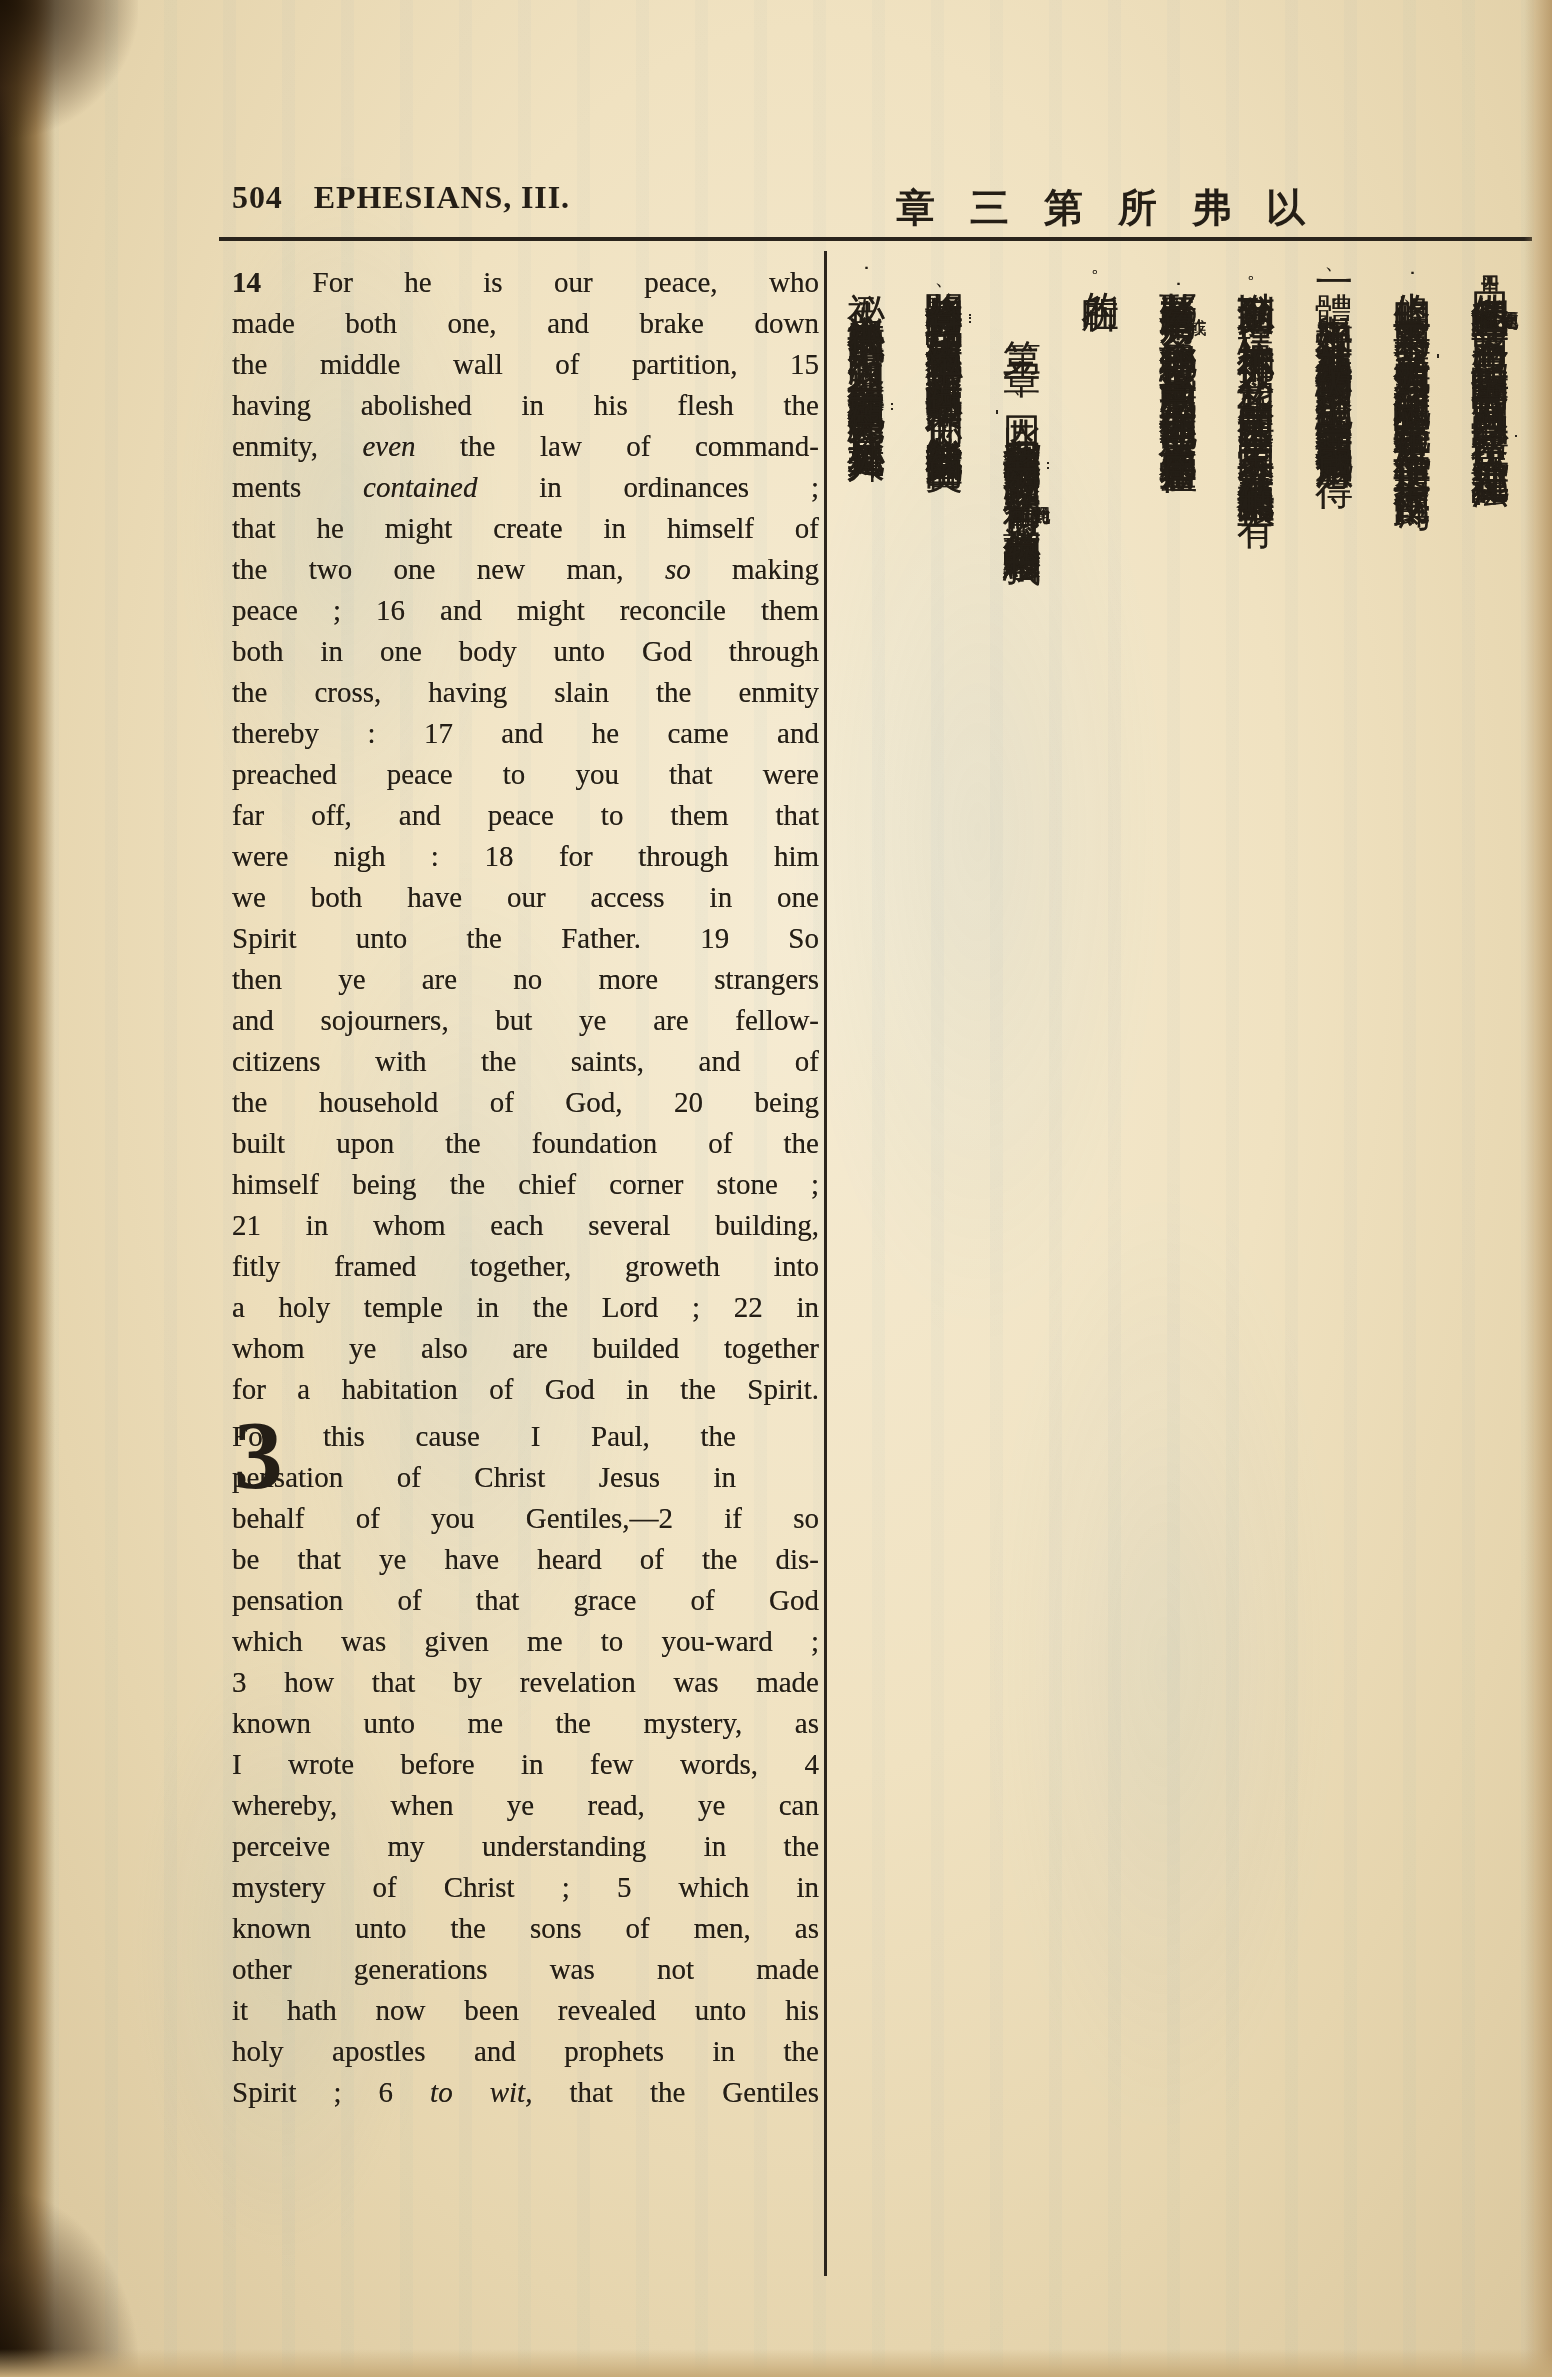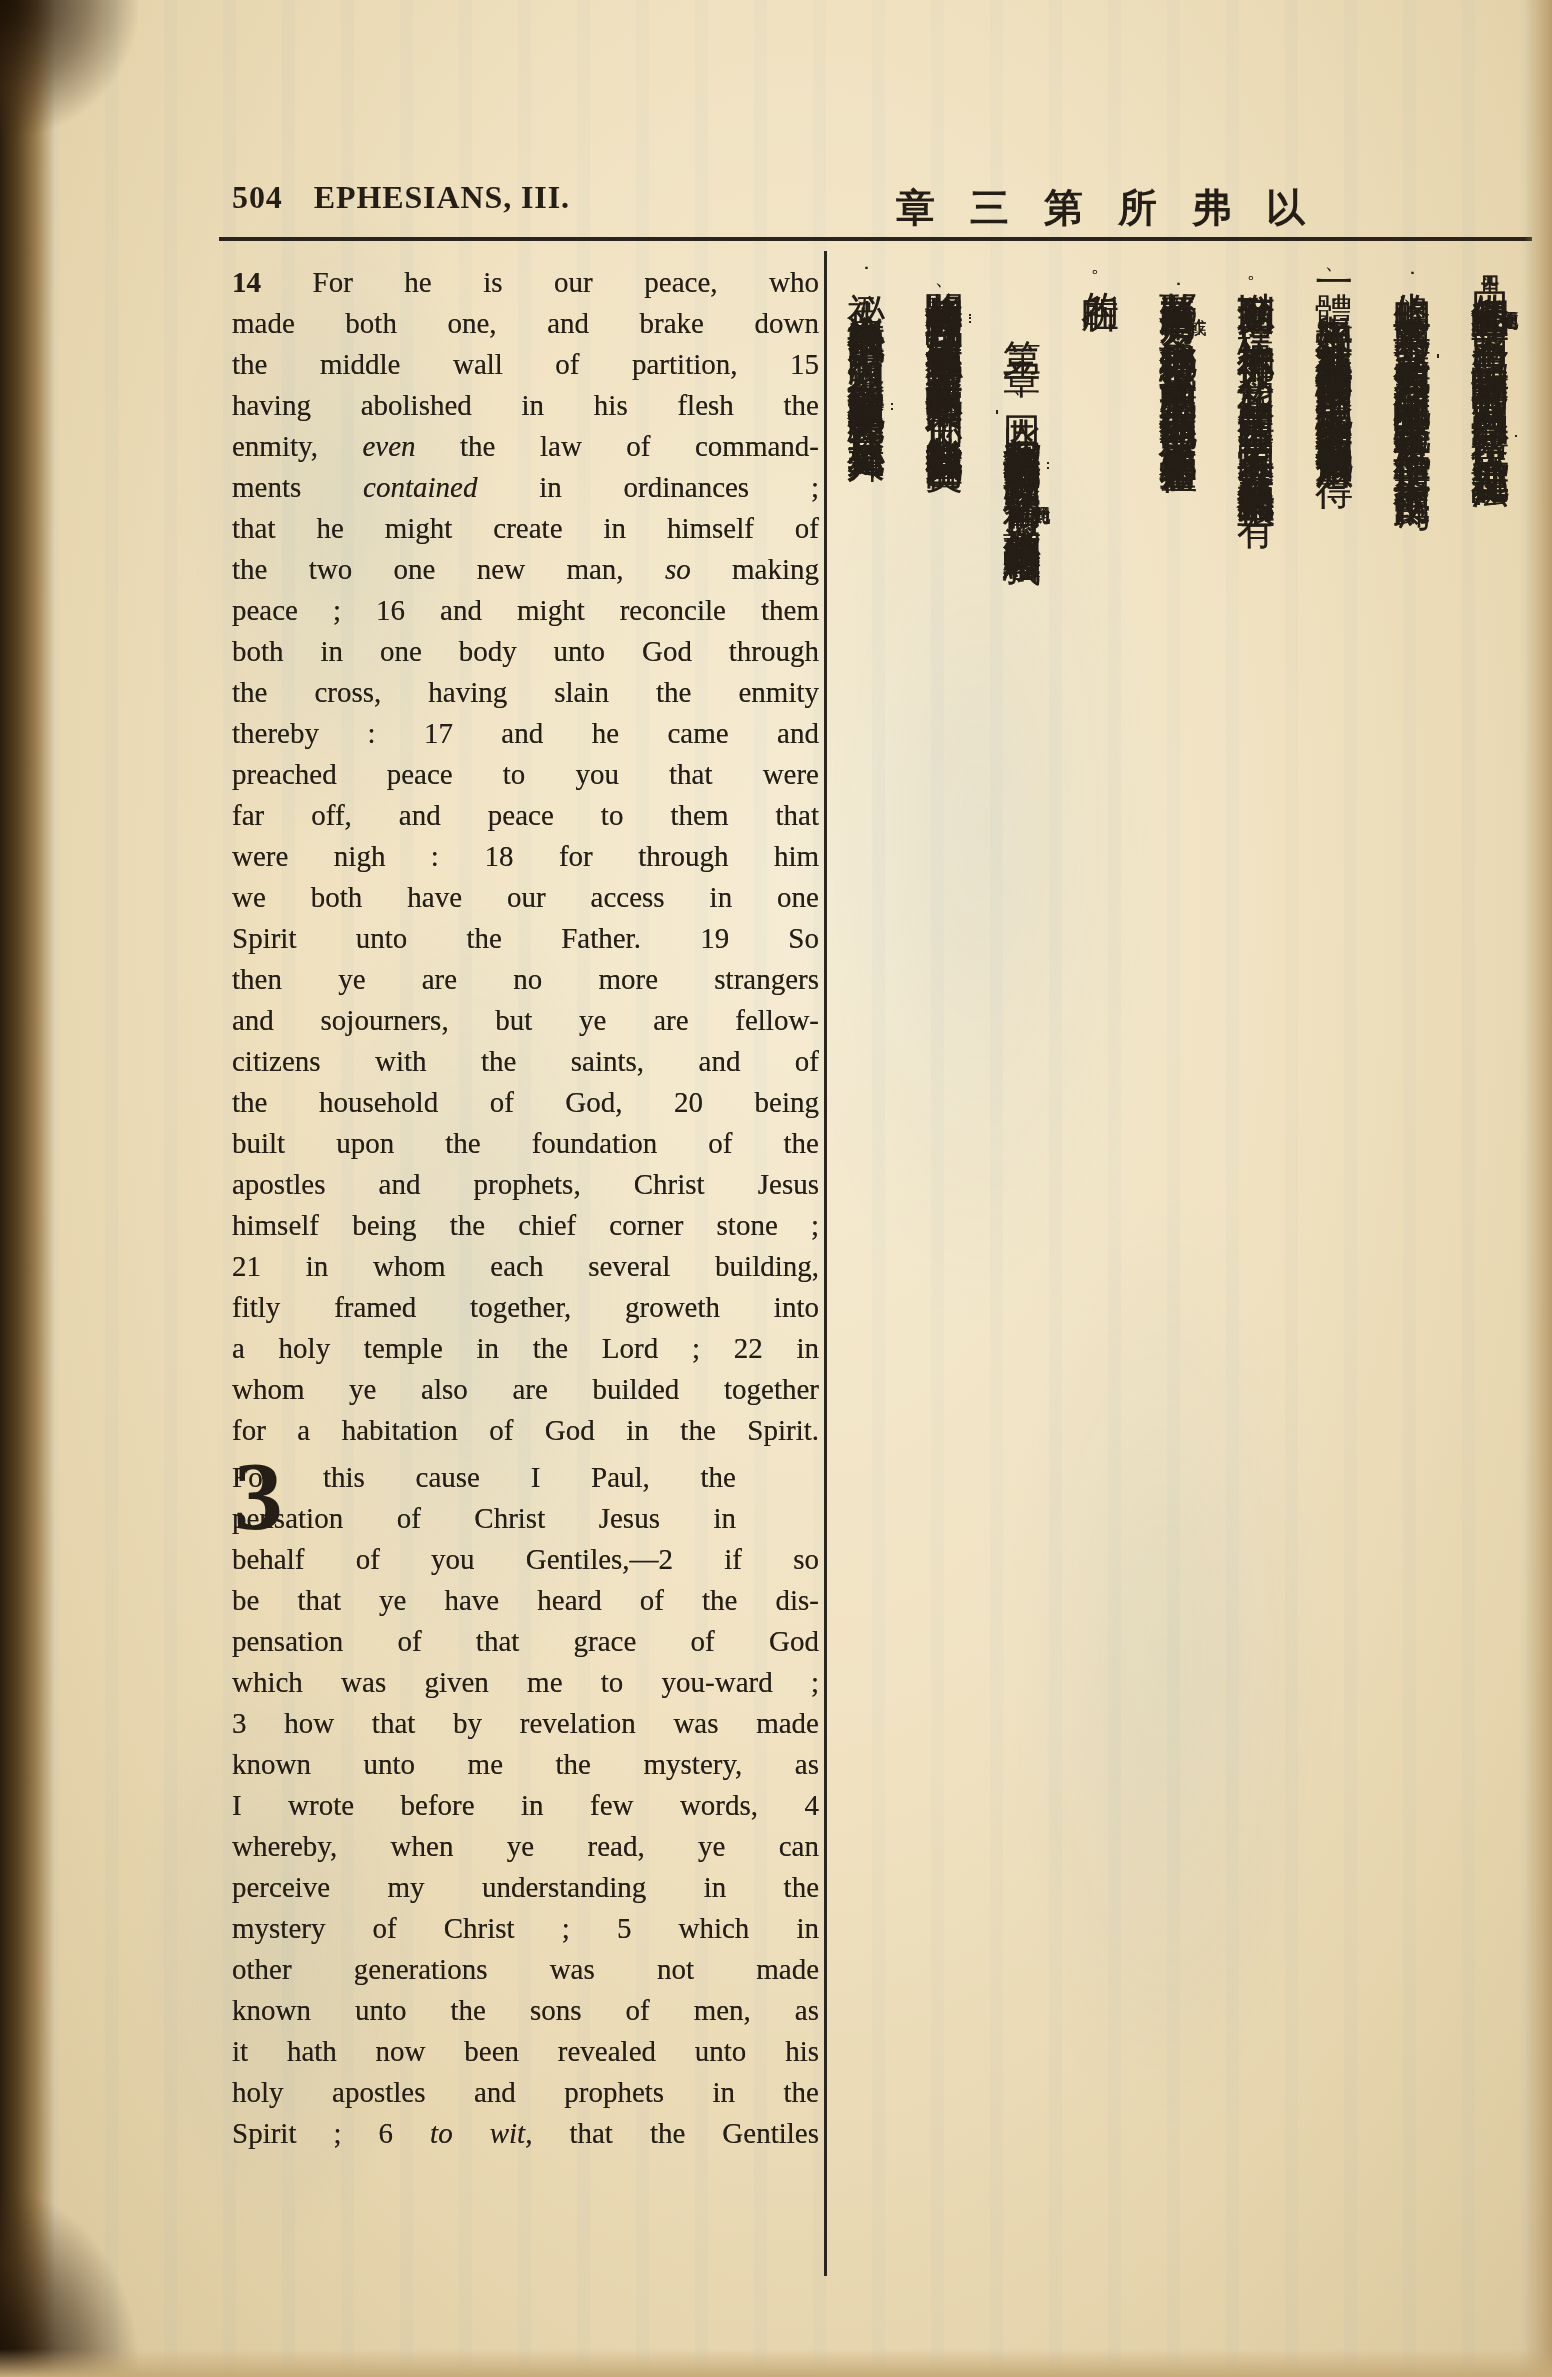--- a/index.html
+++ b/index.html
@@ -90,21 +90,20 @@
         <div class="eline">preached peace to you that were</div>
         <div class="eline">far off,  and peace to them that</div>
         <div class="eline">were nigh :  18 for through him</div>
         <div class="eline">we both have our access in one</div>
         <div class="eline">Spirit  unto  the  Father.   19 So</div>
         <div class="eline">then ye are no more strangers</div>
         <div class="eline">and sojourners, but ye are fellow-</div>
         <div class="eline">citizens with the saints, and of</div>
         <div class="eline">the household of God, 20 being</div>
         <div class="eline">built upon the foundation of the</div>
-        <div class="eline">apostles and prophets, Christ Jesus</div>
         <div class="eline">himself being the chief corner stone ;</div>
         <div class="eline">21 in whom each several building,</div>
         <div class="eline">fitly framed together, groweth into</div>
         <div class="eline">a holy temple in the Lord ; 22 in</div>
         <div class="eline">whom ye also are builded together</div>
         <div class="eline">for a habitation of God in the Spirit.</div>
       </div>
     <div id="eng-p2" class="para2">
       <div class="dropcap">3</div>
     <div class="eline ind">For  this  cause  I  Paul,  the</div>
@@ -112,22 +111,22 @@
         <div class="eline">behalf of you Gentiles,—2 if so</div>
         <div class="eline">be that ye have heard of the dis-</div>
         <div class="eline">pensation  of  that  grace  of God</div>
         <div class="eline">which was given me to you-ward ;</div>
         <div class="eline">3 how that by revelation was made</div>
         <div class="eline">known unto me the mystery, as</div>
         <div class="eline">I wrote before in few words, 4</div>
         <div class="eline">whereby, when ye read, ye can</div>
         <div class="eline">perceive my understanding in the</div>
         <div class="eline">mystery of Christ ; 5 which in</div>
+        <div class="eline">known unto the sons of men, as</div>
         <div class="eline">other generations was not made</div>
-        <div class="eline">known unto the sons of men, as</div>
         <div class="eline">it hath now been revealed unto his</div>
         <div class="eline">holy apostles and prophets in the</div>
         <div class="eline">Spirit ; 6 <i>to wit,</i> that the Gentiles</div>
       </div>
   </div>
 
   <div id="cn-cols" class="cncol-wrap">
       <div class="ccol"><span class="vnum">十四</span><span>因他使我們和睦<span class="p">、</span></span><span class="cnote"><span>原文作因他是</span><span>我們的和睦</span></span><span>將兩下合而爲一<span class="p">、</span>拆毀了中間隔斷的牆<span class="p">．</span></span><span class="vnum">十五</span><span>而且以自己的身體<span class="p">、</span>廢掉冤仇<span class="p">、</span>就是那</span><span class="dots">記</span><span>在律法</span></div>
       <div class="ccol"><span>上的規條<span class="p">．</span>爲要將兩下<span class="p">、</span>藉着自己造成一個新人<span class="p">、</span></span><span class="dots">如此</span><span>便成就了和睦<span class="p">．</span></span><span class="vnum">十六</span><span>既在十字架上滅了冤仇<span class="p">、</span>便藉這十字架<span class="p">、</span>使兩下歸爲</span></div>
       <div class="ccol"><span>一體<span class="p">、</span>與上帝和好了<span class="p">．</span></span><span class="vnum">十七</span><span>並且來傳和平的福音給你們遠處的人<span class="p">、</span>也給那近處的人<span class="p">。</span></span><span class="vnum">十八</span><span>因爲我們兩下藉着他被一個聖靈所感<span class="p">、</span>得</span></div>

